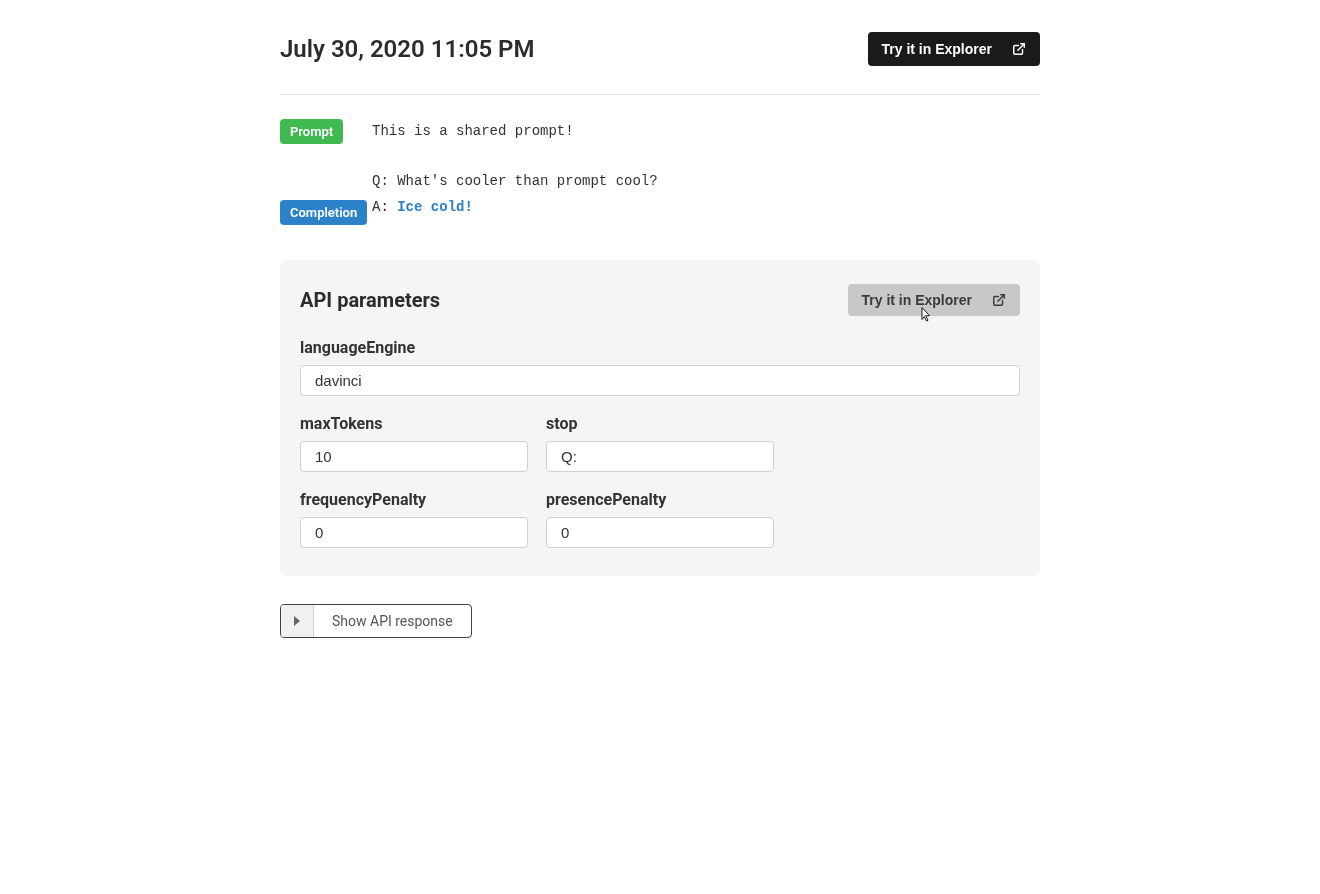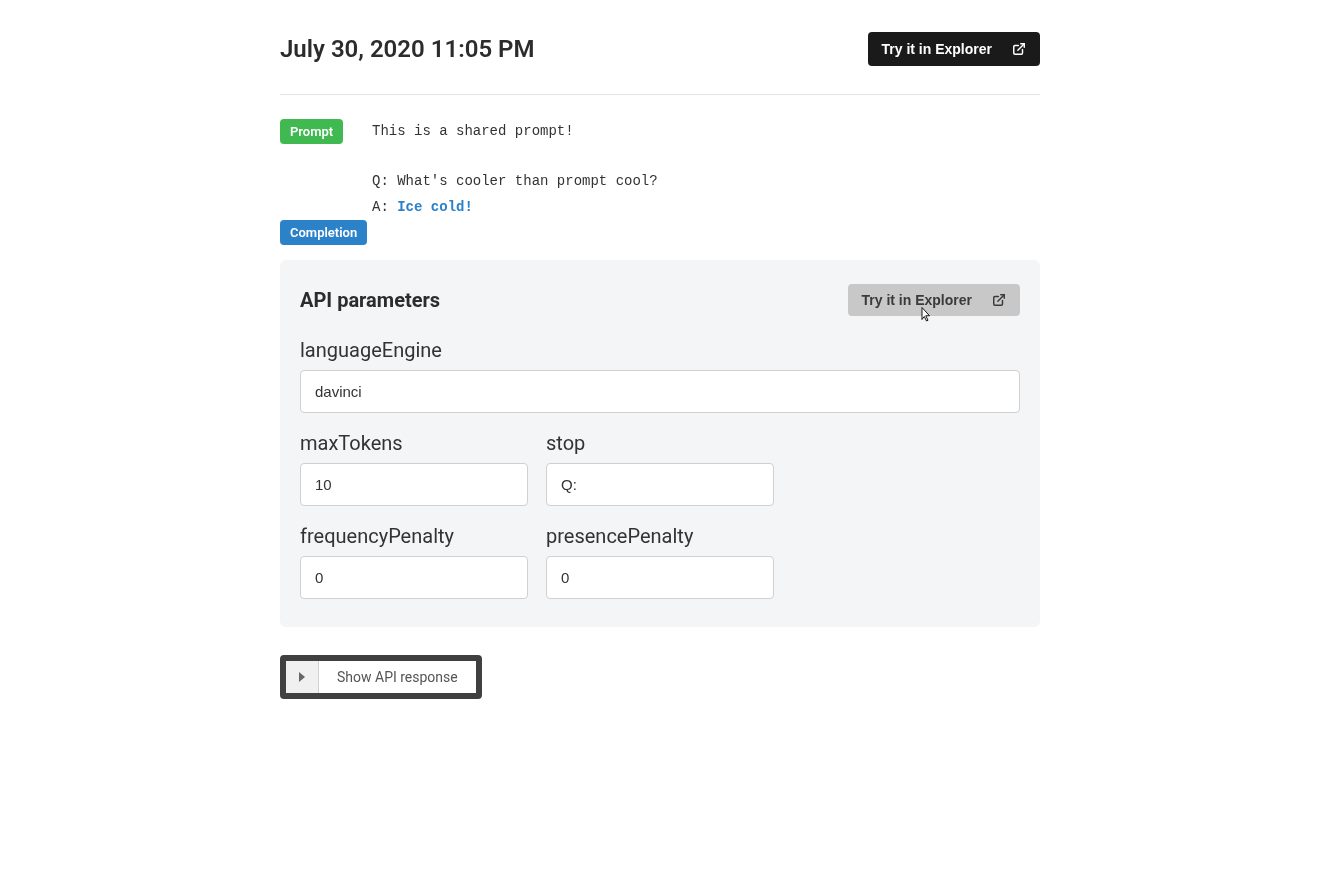--- a/index.html
+++ b/index.html
@@ -71,21 +71,21 @@
       flex-direction: column;
       position: relative;
       margin-bottom: 40px;
     }
     .prompt-labels {
       position: absolute;
       left: 0;
       top: 0;
       display: flex;
       flex-direction: column;
-      gap: 76px;
+      gap: 56px;
     }
     .badge {
       display: inline-block;
       padding: 5px 10px;
       border-radius: 4px;
       font-size: 13px;
       font-weight: 600;
       color: #fff;
       width: fit-content;
     }
@@ -118,48 +118,48 @@
       justify-content: space-between;
       align-items: center;
       margin-bottom: 22px;
     }
     .api-title {
       font-size: 20px;
       font-weight: 700;
       color: #2c2c2c;
     }
     .field-label {
-      font-size: 20px;
-      font-weight: 400;
+      font-size: 16px;
+      font-weight: 700;
       color: #333;
       margin-bottom: 8px;
       display: block;
     }
     .field-input {
       width: 100%;
-      padding: 12px 14px;
+      padding: 6px 14px;
       font-size: 15px;
       border: 1px solid #d0d0d0;
       border-radius: 4px;
       background: #fff;
       color: #333;
     }
     .full-row {
       margin-bottom: 18px;
     }
     .three-col {
       display: grid;
       grid-template-columns: 1fr 1fr 1fr;
       gap: 18px;
       margin-bottom: 18px;
     }
     .show-response {
       display: inline-flex;
       align-items: stretch;
-      border: 6px solid #404040;
+      border: 1px solid #404040;
       border-radius: 4px;
       overflow: hidden;
       cursor: pointer;
       background: #fff;
     }
     .show-response-arrow {
       background: #f0f0f0;
       padding: 8px 12px;
       display: flex;
       align-items: center;

